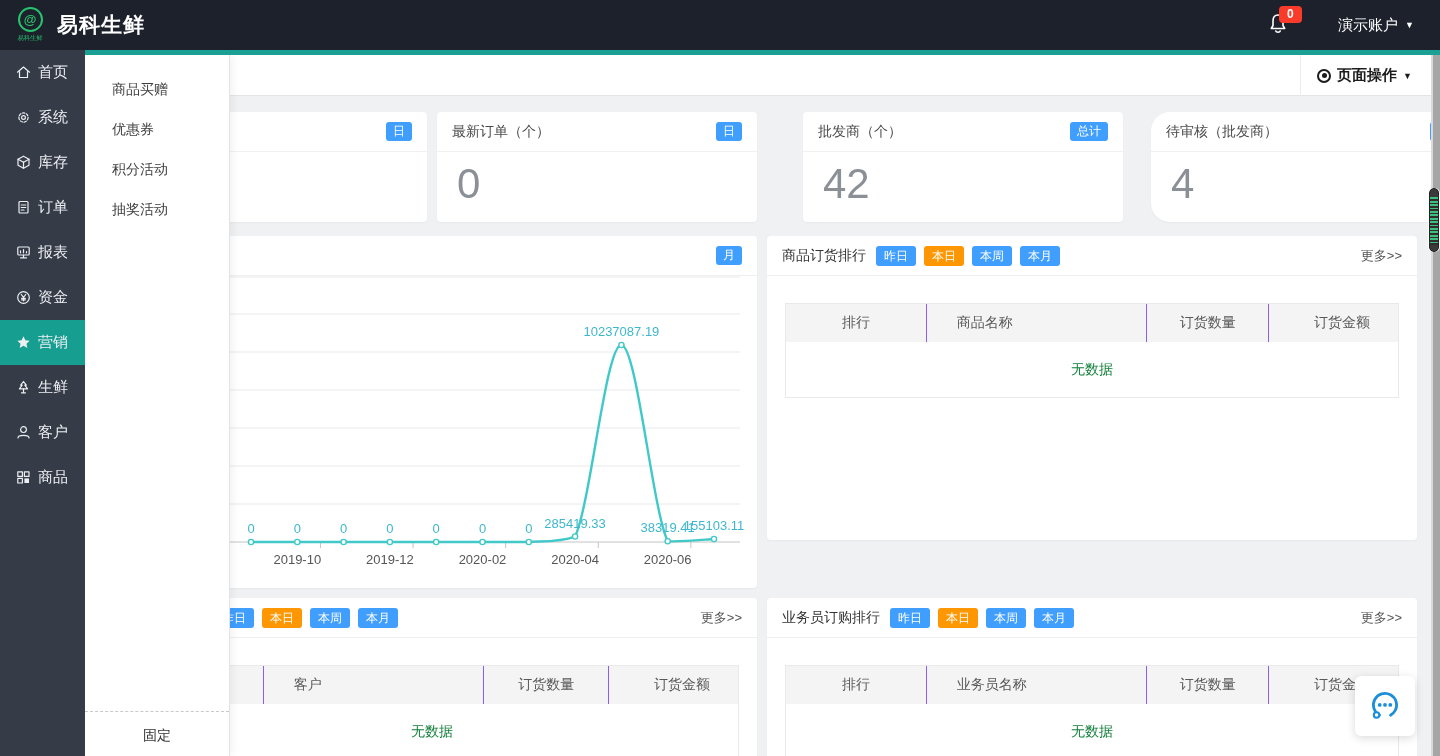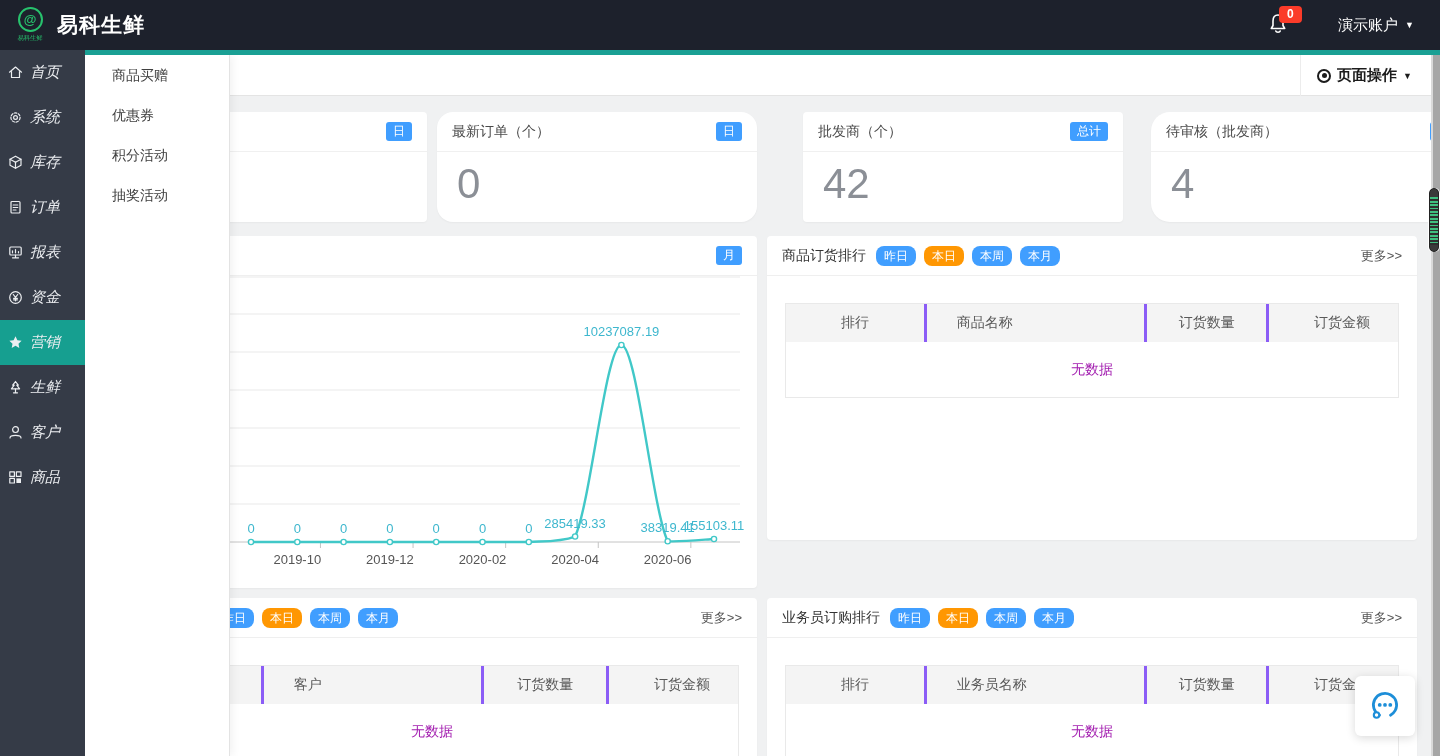--- a/index.html
+++ b/index.html
@@ -15,29 +15,29 @@
   .topbar-right { margin-left:auto; display:flex; align-items:center; padding-right:26px; gap:46px; }
   .bell-wrap { position:relative; cursor:pointer; width:26px; height:28px; }
   .badge-count { position:absolute; left:13px; top:-5px; background:#fb3b29; color:#fff; font-size:12px; font-weight:bold; padding:1px 8px; border-radius:4px; line-height:15px; }
   .account { display:flex; align-items:center; color:#fff; font-size:15px; cursor:pointer; gap:7px; }
   .caret { font-size:9px; color:#fff; }
 
   .teal-line { position:absolute; left:85px; top:50px; width:1355px; height:5px; background:#1aa094; z-index:35; }
 
   
   .sidebar { position:absolute; left:0; top:50px; width:85px; height:706px; background:#353b47; z-index:30; }
-  .side-item { height:45px; display:flex; align-items:center; padding-left:7px; gap:6px; color:#eceef1; font-size:15px; cursor:pointer;font-style:italic; }
+  .side-item { height:45px; display:flex; align-items:center; padding-left:15px; gap:6px; color:#eceef1; font-size:15px; cursor:pointer; }
   .side-item.active { background:#169f90; }
   .sicon-wrap { width:17px; height:17px; display:inline-flex; }
   .sicon { width:17px; height:17px; fill:none; stroke:#eceef1; stroke-width:1.2; stroke-linejoin:round; stroke-linecap:round; }
   .sicon .fill { fill:#eceef1; stroke:none; }
 
   
   .flyout { position:absolute; left:85px; top:55px; width:145px; height:701px; background:#fff; z-index:25; border-right:1px solid #e3e3e3; box-shadow:3px 0 8px rgba(0,0,0,.05); }
-  #flyout-list { }
+  #flyout-list { padding-top:14px; }
   .fly-item { padding:13px 0 13px 27px; font-size:14px; color:#404040; cursor:pointer; line-height:14px; }
   .fly-pin { position:absolute; top:656px; left:0; right:0; border-top:1px dashed #c9c9c9; padding-top:15px; text-align:center; font-size:14px; color:#333; cursor:pointer; }
 
   
   .toolbar { position:absolute; left:85px; top:55px; width:1355px; height:41px; background:#fff; border-bottom:1px solid #e4e4e4; z-index:5; }
   .page-actions { position:absolute; right:12px; top:0; height:41px; display:flex; align-items:center; gap:6px; padding:0 16px; border-left:1px solid #ececec; font-size:15px; color:#1c1c1c; font-weight:700; cursor:pointer; }
   .radio-icon { width:14px; height:14px; border:2px solid #1c1c1c; border-radius:50%; display:inline-flex; align-items:center; justify-content:center; }
   .radio-icon::after { content:""; width:5px; height:5px; background:#1c1c1c; border-radius:50%; }
   .caret2 { font-size:9px; }
 
@@ -51,30 +51,30 @@
   
   .panel { position:absolute; background:#fff; border-radius:4px; z-index:10; box-shadow:0 1px 2px rgba(0,0,0,.04); }
   #chart-panel    { left:107px; top:236px; width:650px; height:352px; }
   #product-panel  { left:767px; top:236px; width:650px; height:304px; }
   #customer-panel { left:107px; top:598px; width:650px; height:240px; }
   #salesman-panel { left:767px; top:598px; width:650px; height:240px; }
   .panel-head { height:40px; display:flex; align-items:center; padding:0 15px; border-bottom:1px solid #efefef; }
   .chart-head { justify-content:flex-end; }
   .panel-title { font-size:14px; color:#333; margin-right:2px; white-space:nowrap; }
   #customer-panel .panel-title { min-width:82px; }
-  .fbtn { font-size:12px; color:#fff; background:#409eff; border-radius:8px; padding:3px 8px; margin-left:8px; cursor:pointer; line-height:1.3; }
+  .fbtn { font-size:12px; color:#fff; background:#409eff; border-radius:3px; padding:3px 8px; margin-left:8px; cursor:pointer; line-height:1.3; }
   .fbtn.active { background:#ff9702;margin-top:46px; }
   .more { margin-left:auto; font-size:13px; color:#555; cursor:pointer; white-space:nowrap; }
 
   
   .rtable { position:absolute; left:18px; right:18px; top:67px; border:1px solid #e9e9e9; }
   .rt-head { display:flex; background:#f4f4f4; height:38px; align-items:stretch; font-size:14px; color:#595959; }
-  .rt-cell { border-right:3px solid #8b5cf6; display:flex; align-items:center; justify-content:center; }
+  .rt-cell { border-right:1px solid #8b5cf6; display:flex; align-items:center; justify-content:center; }
   .rt-cell:last-child { border-right:none; }
-  .rt-body { height:55px; display:flex; align-items:center; justify-content:center; font-size:14px; color:#a21caf; background:#fff; }
+  .rt-body { height:55px; display:flex; align-items:center; justify-content:center; font-size:14px; color:#15803d; background:#fff; }
 
   
   #chart-svg { position:absolute; left:0; top:40px; }
   .grid  { stroke:#e9e9e9; stroke-width:1; }
   .axis  { stroke:#c4c4c4; stroke-width:1; }
   .plabel { font-size:13px; text-anchor:middle; }
   .xlabel { fill:#555; font-size:13px; text-anchor:middle; }
 
   
   .scroll-rail { position:absolute; left:1431px; top:55px; width:9px; height:701px; background:#a6a6a6; border-left:2px solid #d9d9d9; z-index:45; }
@@ -216,21 +216,21 @@
 </div>
 
 <div id="cards">
     <div class="card" style="left: 107px;">
       <div class="card-head">
         <span class="card-title"></span>
         <span class="badge">日</span>
       </div>
       <div class="card-value"></div>
     </div>
-    <div class="card" style="left: 437px; border-radius: 16px;">
+    <div class="card" style="left: 437px;">
       <div class="card-head">
         <span class="card-title">最新订单（个）</span>
         <span class="badge">日</span>
       </div>
       <div class="card-value">0</div>
     </div>
     <div class="card" style="left: 767px; margin-left: 36px;">
       <div class="card-head">
         <span class="card-title">批发商（个）</span>
         <span class="badge">总计</span>
@@ -346,20 +346,21 @@
     </div>
 </section>
 
 <div class="flyout">
   <div id="flyout-list">
       <div class="fly-item">商品买赠</div>
       <div class="fly-item">优惠券</div>
       <div class="fly-item">积分活动</div>
       <div class="fly-item">抽奖活动</div>
     </div>
+  <div class="fly-pin">固定</div>
 </div>
 
 <div class="scroll-rail"></div>
 <div class="scroll-thumb"></div>
 
 <div class="chat-fab">
   <svg width="38" height="38" viewBox="0 0 36 36">
     <circle cx="18" cy="17" r="11" fill="none" stroke="#1d8ed8" stroke-width="2.6" stroke-linecap="round" stroke-dasharray="58 11.1" transform="rotate(118 18 17)"></circle>
     <circle cx="10" cy="26.5" r="2.6" fill="#fff" stroke="#1d8ed8" stroke-width="2"></circle>
     <circle cx="13" cy="17" r="1.8" fill="#1d8ed8"></circle>

